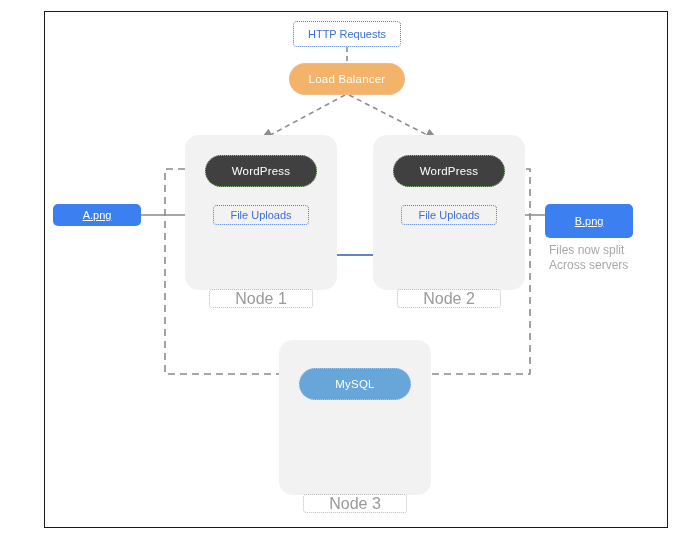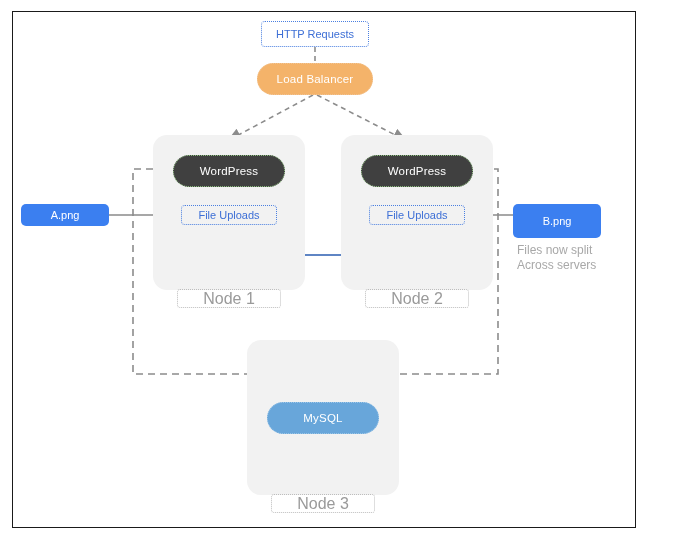--- a/index.html
+++ b/index.html
@@ -8,21 +8,21 @@
     background: #ffffff;
   }
   body {
     width: 674px;
     height: 542px;
     font-family: "Liberation Sans", sans-serif;
     overflow: hidden;
   }
   #canvas {
     position: absolute;
-    left: 12px;
+    left: 44px;
     top: 11px;
     width: 624px;
     height: 517px;
     border: 1px solid #1a1a1a;
     background: #ffffff;
     box-sizing: border-box;
   }
   #stage {
     position: absolute;
     left: 0; top: 0;
@@ -42,21 +42,21 @@
     display: flex;
     align-items: center;
     justify-content: center;
     color: #ffffff;
     font-size: 11.5px;
     letter-spacing: 0.2px;
     box-sizing: border-box;
   }
   .svc-green  { background: #404040; border: 1px dotted #8dc07f; }
   .svc-orange { background: #f4b36a; border: 1px dotted #f0c394; }
-  .svc-blue   { background: #68a6da; border: 1px dotted #9cc6e8; margin-top: 34px; }
+  .svc-blue   { background: #68a6da; border: 1px dotted #9cc6e8; }
   
   .dot-box {
     position: absolute;
     border: 1px dotted #4a7fe0;
     border-radius: 4px;
     display: flex;
     align-items: center;
     justify-content: center;
     color: #3d6fd6;
     font-size: 11px;
@@ -79,20 +79,21 @@
   .file-chip {
     position: absolute;
     background: #3b7ff0;
     border-radius: 5px;
     display: flex;
     align-items: center;
     justify-content: center;
     color: #ffffff;
     font-size: 11px;
     box-sizing: border-box;
+    text-decoration: underline;
   }
   
   .note {
     position: absolute;
     color: #a8a8a8;
     font-size: 12px;
     line-height: 15px;
     white-space: pre-line;
   }
   

